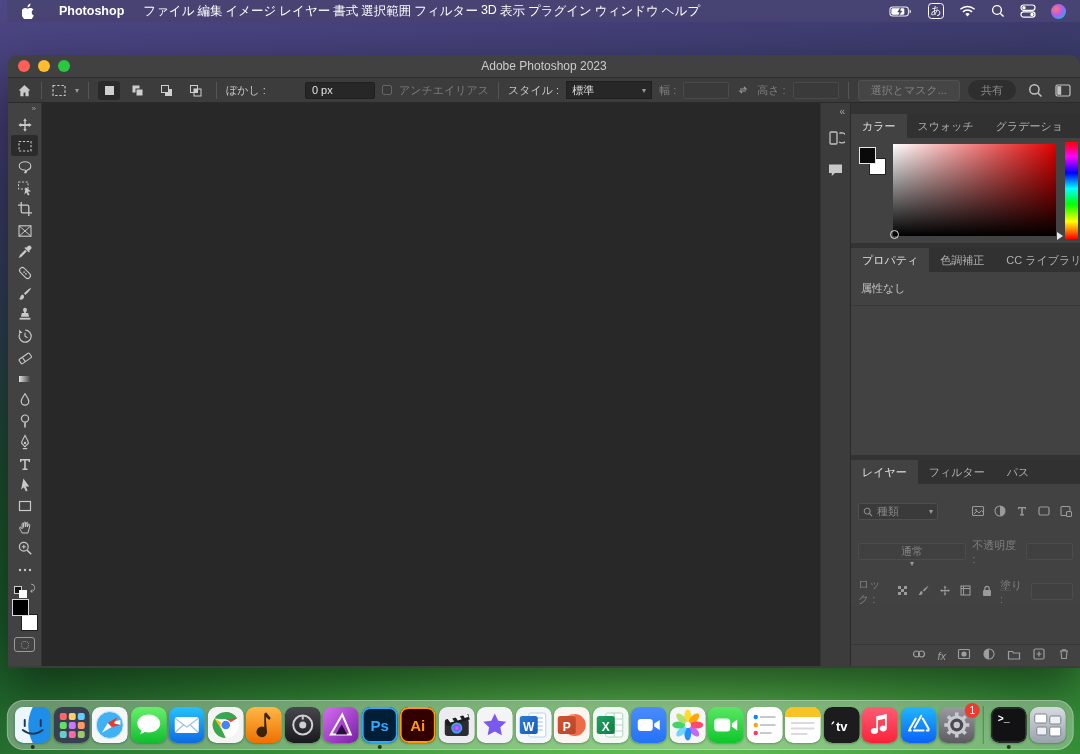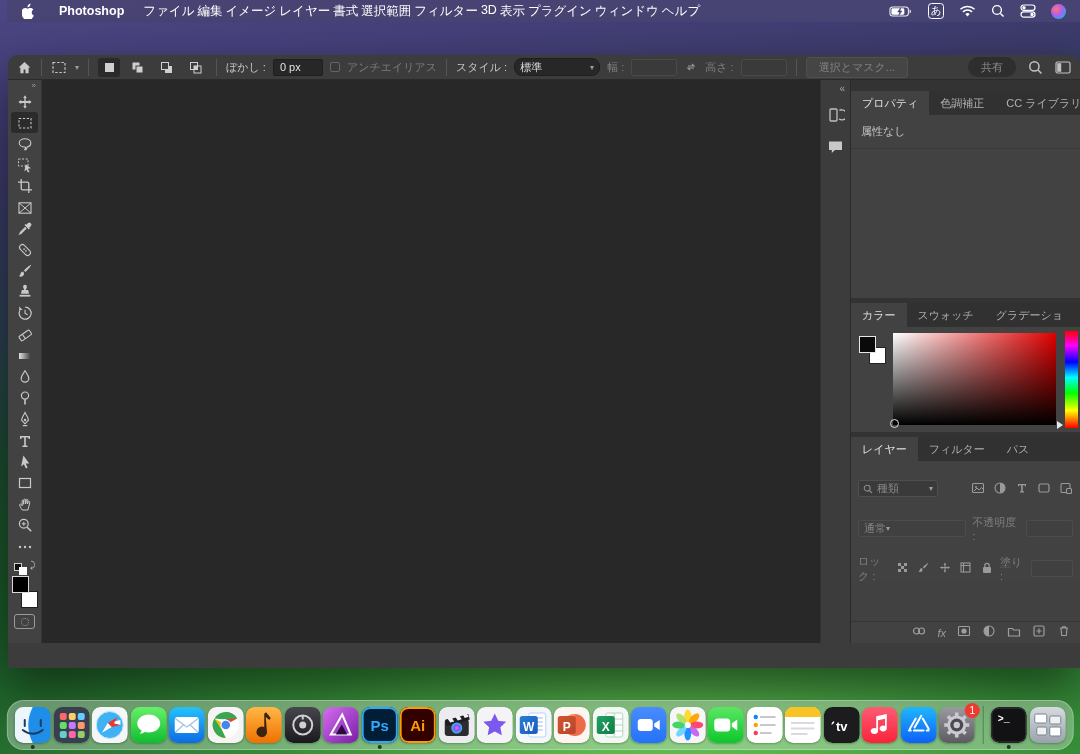--- a/index.html
+++ b/index.html
@@ -43,26 +43,26 @@
     display:flex; align-items:center; gap:7px; padding:0 9px;
     font-size:11px; color:#c9c9c9; }
   .ob-sep { width:1px; height:17px; background:#555; margin:0 2px; }
   .ob-ic { display:flex; align-items:center; justify-content:center; }
   .mode-btn { width:22px; height:19px; display:flex; align-items:center;
     justify-content:center; border-radius:3px; }
   .mode-btn.active { background:#2a2a2a; }
   .ob-input { background:#272727; border:1px solid #1f1f1f; border-radius:2px;
     height:17px; color:#e2e2e2; font-size:11px; padding:0 6px;
     display:flex; align-items:center; }
-  .ob-input.sm { width:50px; }
+  .ob-input.sm { width:70px;margin-left:32px; }
   .ob-input.dis { background:#3a3a3a; border-color:#4a4a4a; width:46px; }
   .dim { color:#7d7d7d; }
   .checkbox { width:10px; height:10px; border:1px solid #666; border-radius:2px;
     background:#393939; }
-  .style-dd { background:#272727; border:1px solid #1f1f1f; border-radius:8px;
+  .style-dd { background:#272727; border:1px solid #1f1f1f; border-radius:0;
     height:17px; width:86px; display:flex; align-items:center;
     justify-content:space-between; padding:8px 5px; color:#dcdcdc; }
   .sel-mask-btn { background:#454545; border:1px solid #505050; color:#828282;
     border-radius:3px; padding:2px 12px; font-size:11px; }
   .ob-right { margin-left:auto; display:flex; align-items:center; gap:12px; }
   .share-btn { background:#2e2e2e; color:#8b8b8b; border-radius:10px;
     padding:2.5px 13px; font-size:11px; }
   .chev { font-size:8px; color:#9a9a9a; }
 
   
@@ -132,21 +132,21 @@
   
   .panel.layers { flex:1; }
   .lr-row { height:25px; display:flex; align-items:center; padding:0 7px; gap:6px;
     font-size:11px; color:#7e7e7e; flex:none;margin-top:15px; }
   .lr-search { width:80px; height:17px; background:#3a3a3a; border:1px solid #4e4e4e;
     border-radius:2px; display:flex; align-items:center; gap:4px; padding:0 4px;
     color:#8a8a8a; }
   .lr-filters { display:flex; gap:8px; margin-left:auto; color:#9a9a9a; }
   .lr-select { width:118px; height:17px; background:#404040; border:1px solid #4c4c4c;
     border-radius:2px; display:flex; align-items:center; justify-content:flex-start;
-    padding:0 5px; color:#858585; }
+    padding:0 5px; color:#858585;flex-direction:column; }
   .lr-field { width:52px; height:17px; background:#404040; border:1px solid #4c4c4c;
     border-radius:2px; margin-left:2px; }
   .lock-ics { display:flex; gap:7px; color:#9a9a9a; align-items:center; }
   .lr-list { flex:1; background:#414141; }
   .lr-footer { height:22px; border-top:1px solid #363636; display:flex;
     align-items:center; justify-content:flex-end; gap:11px; padding:0 9px;
     color:#9e9e9e; flex:none; }
   .fx { font-size:11px; font-style:italic; color:#9e9e9e; }
 
   
@@ -223,20 +223,28 @@
             <rect x="1" y="7.8" width="14" height="5.4" rx="2.7" fill="none" stroke="#fff" stroke-width="1.2"></rect>
             <circle cx="12" cy="10.5" r="1.7" fill="#fff"></circle>
           </svg>
       </span>
       <span class="siri-dot"></span>
     </div>
   </div>
 
   <div class="window">
 
+    <div class="titlebar">
+      <div class="traffic">
+        <span class="tl" style="background:#ff5f57"></span>
+        <span class="tl" style="background:#febc2e"></span>
+        <span class="tl" style="background:#28c840"></span>
+      </div>
+      <div class="win-title">Adobe Photoshop 2023</div>
+    </div>
 
     <div class="optionsbar">
       <span class="ob-ic">
         <svg width="15" height="15" viewBox="0 0 16 16">
             <path d="M8 2L1.8 8h1.8v6h3.4v-4h2v4h3.4V8h1.8z" fill="#c9c9c9"></path>
           </svg>
       </span>
       <span class="ob-sep"></span>
       <span class="ob-ic">
         <svg width="17" height="15" viewBox="0 0 17 15">
@@ -477,44 +485,44 @@
         </span>
         <span class="strip-ic">
           <svg width="17" height="16" viewBox="0 0 17 16">
               <path d="M2 2.5h13v8.5H8l-3.2 3v-3H2z" fill="#c8c8c8"></path>
             </svg>
         </span>
       </div>
 
       <div class="panels">
 
-        <div class="panel props">
-          <div class="tabstrip" id="props-tabs">
-              <span class="tab active">プロパティ</span>
-              <span class="tab">色調補正</span>
-              <span class="tab">CC ライブラリ</span>
-            </div>
-          <div class="props-empty">属性なし</div>
-        </div>
-
         <div class="panel color">
           <div class="tabstrip" id="color-tabs">
               <span class="tab active">カラー</span>
               <span class="tab">スウォッチ</span>
               <span class="tab">グラデーショ</span>
               <span class="tab">パターン</span>
             </div>
           <div class="color-body">
             <span class="cp-fg"></span>
             <span class="cp-bg"></span>
             <div class="sat-box"></div>
             <span class="sat-cursor"></span>
             <span class="sat-arrow"></span>
             <div class="hue-bar"></div>
           </div>
+        </div>
+
+        <div class="panel props">
+          <div class="tabstrip" id="props-tabs">
+              <span class="tab active">プロパティ</span>
+              <span class="tab">色調補正</span>
+              <span class="tab">CC ライブラリ</span>
+            </div>
+          <div class="props-empty">属性なし</div>
         </div>
 
         <div class="panel layers">
           <div class="tabstrip" id="layers-tabs">
               <span class="tab active">レイヤー</span>
               <span class="tab">フィルター</span>
               <span class="tab">パス</span>
             </div>
           <div class="lr-row">
             <span class="lr-search">

